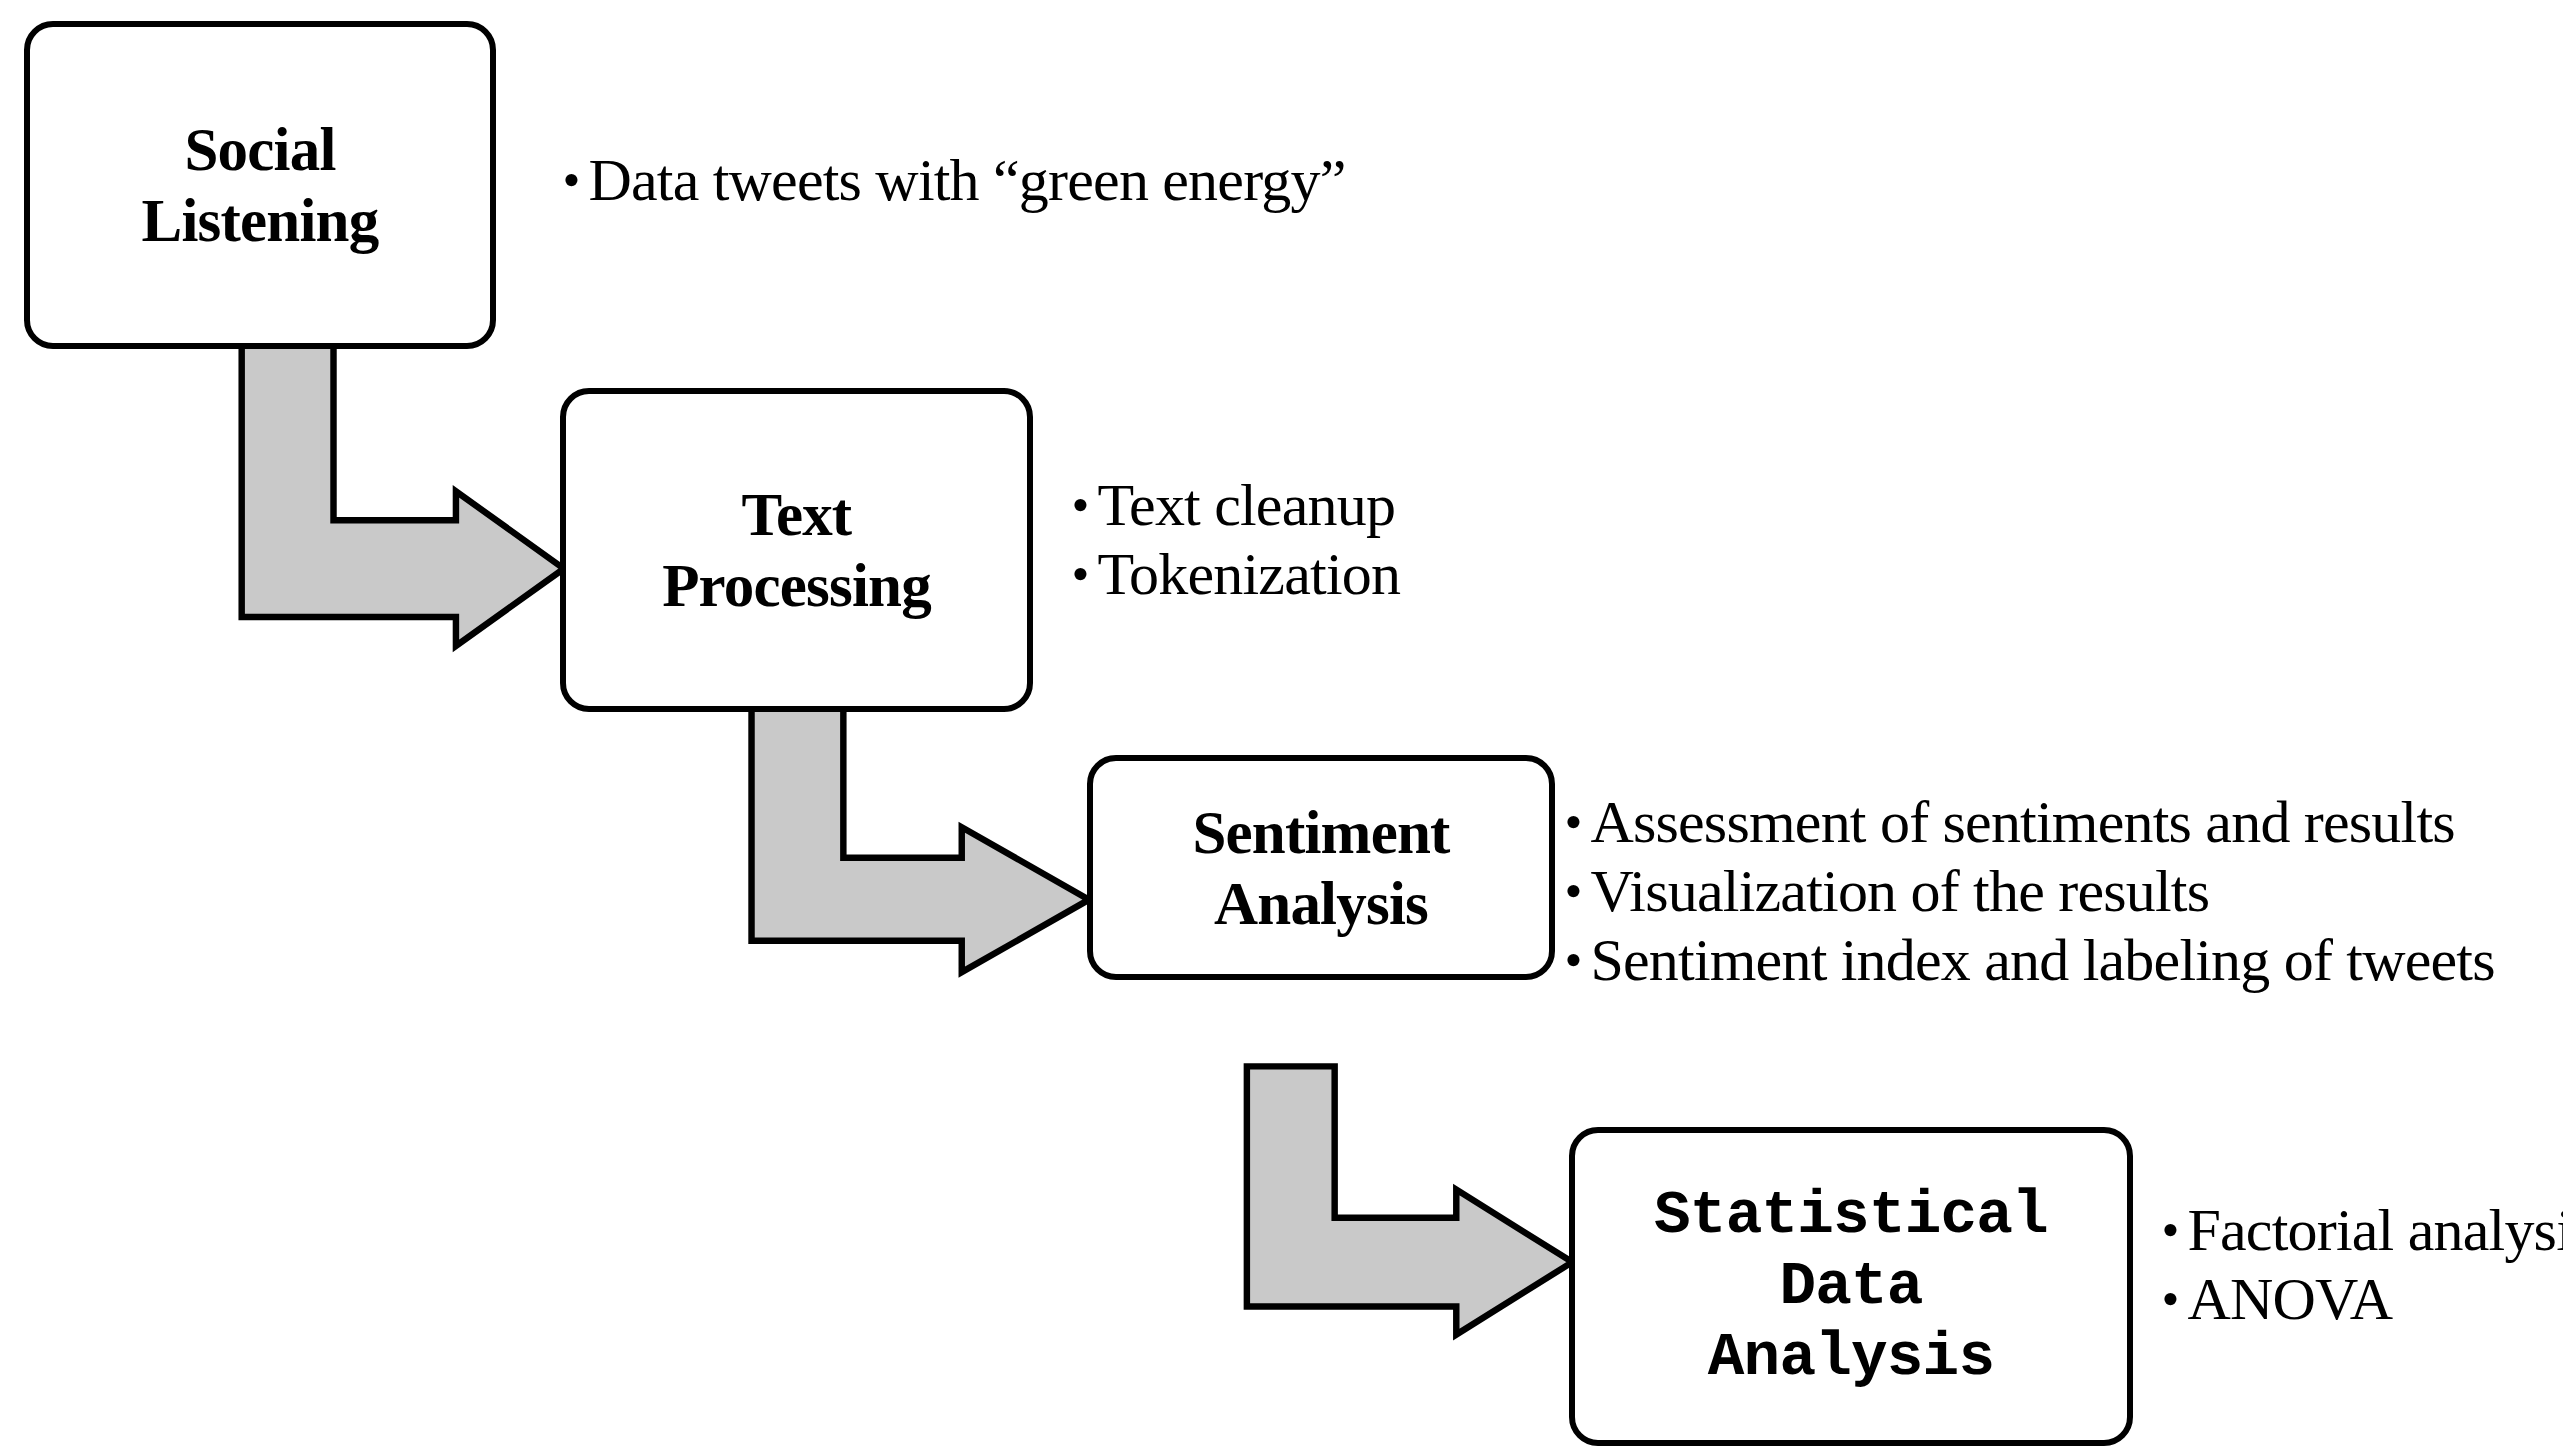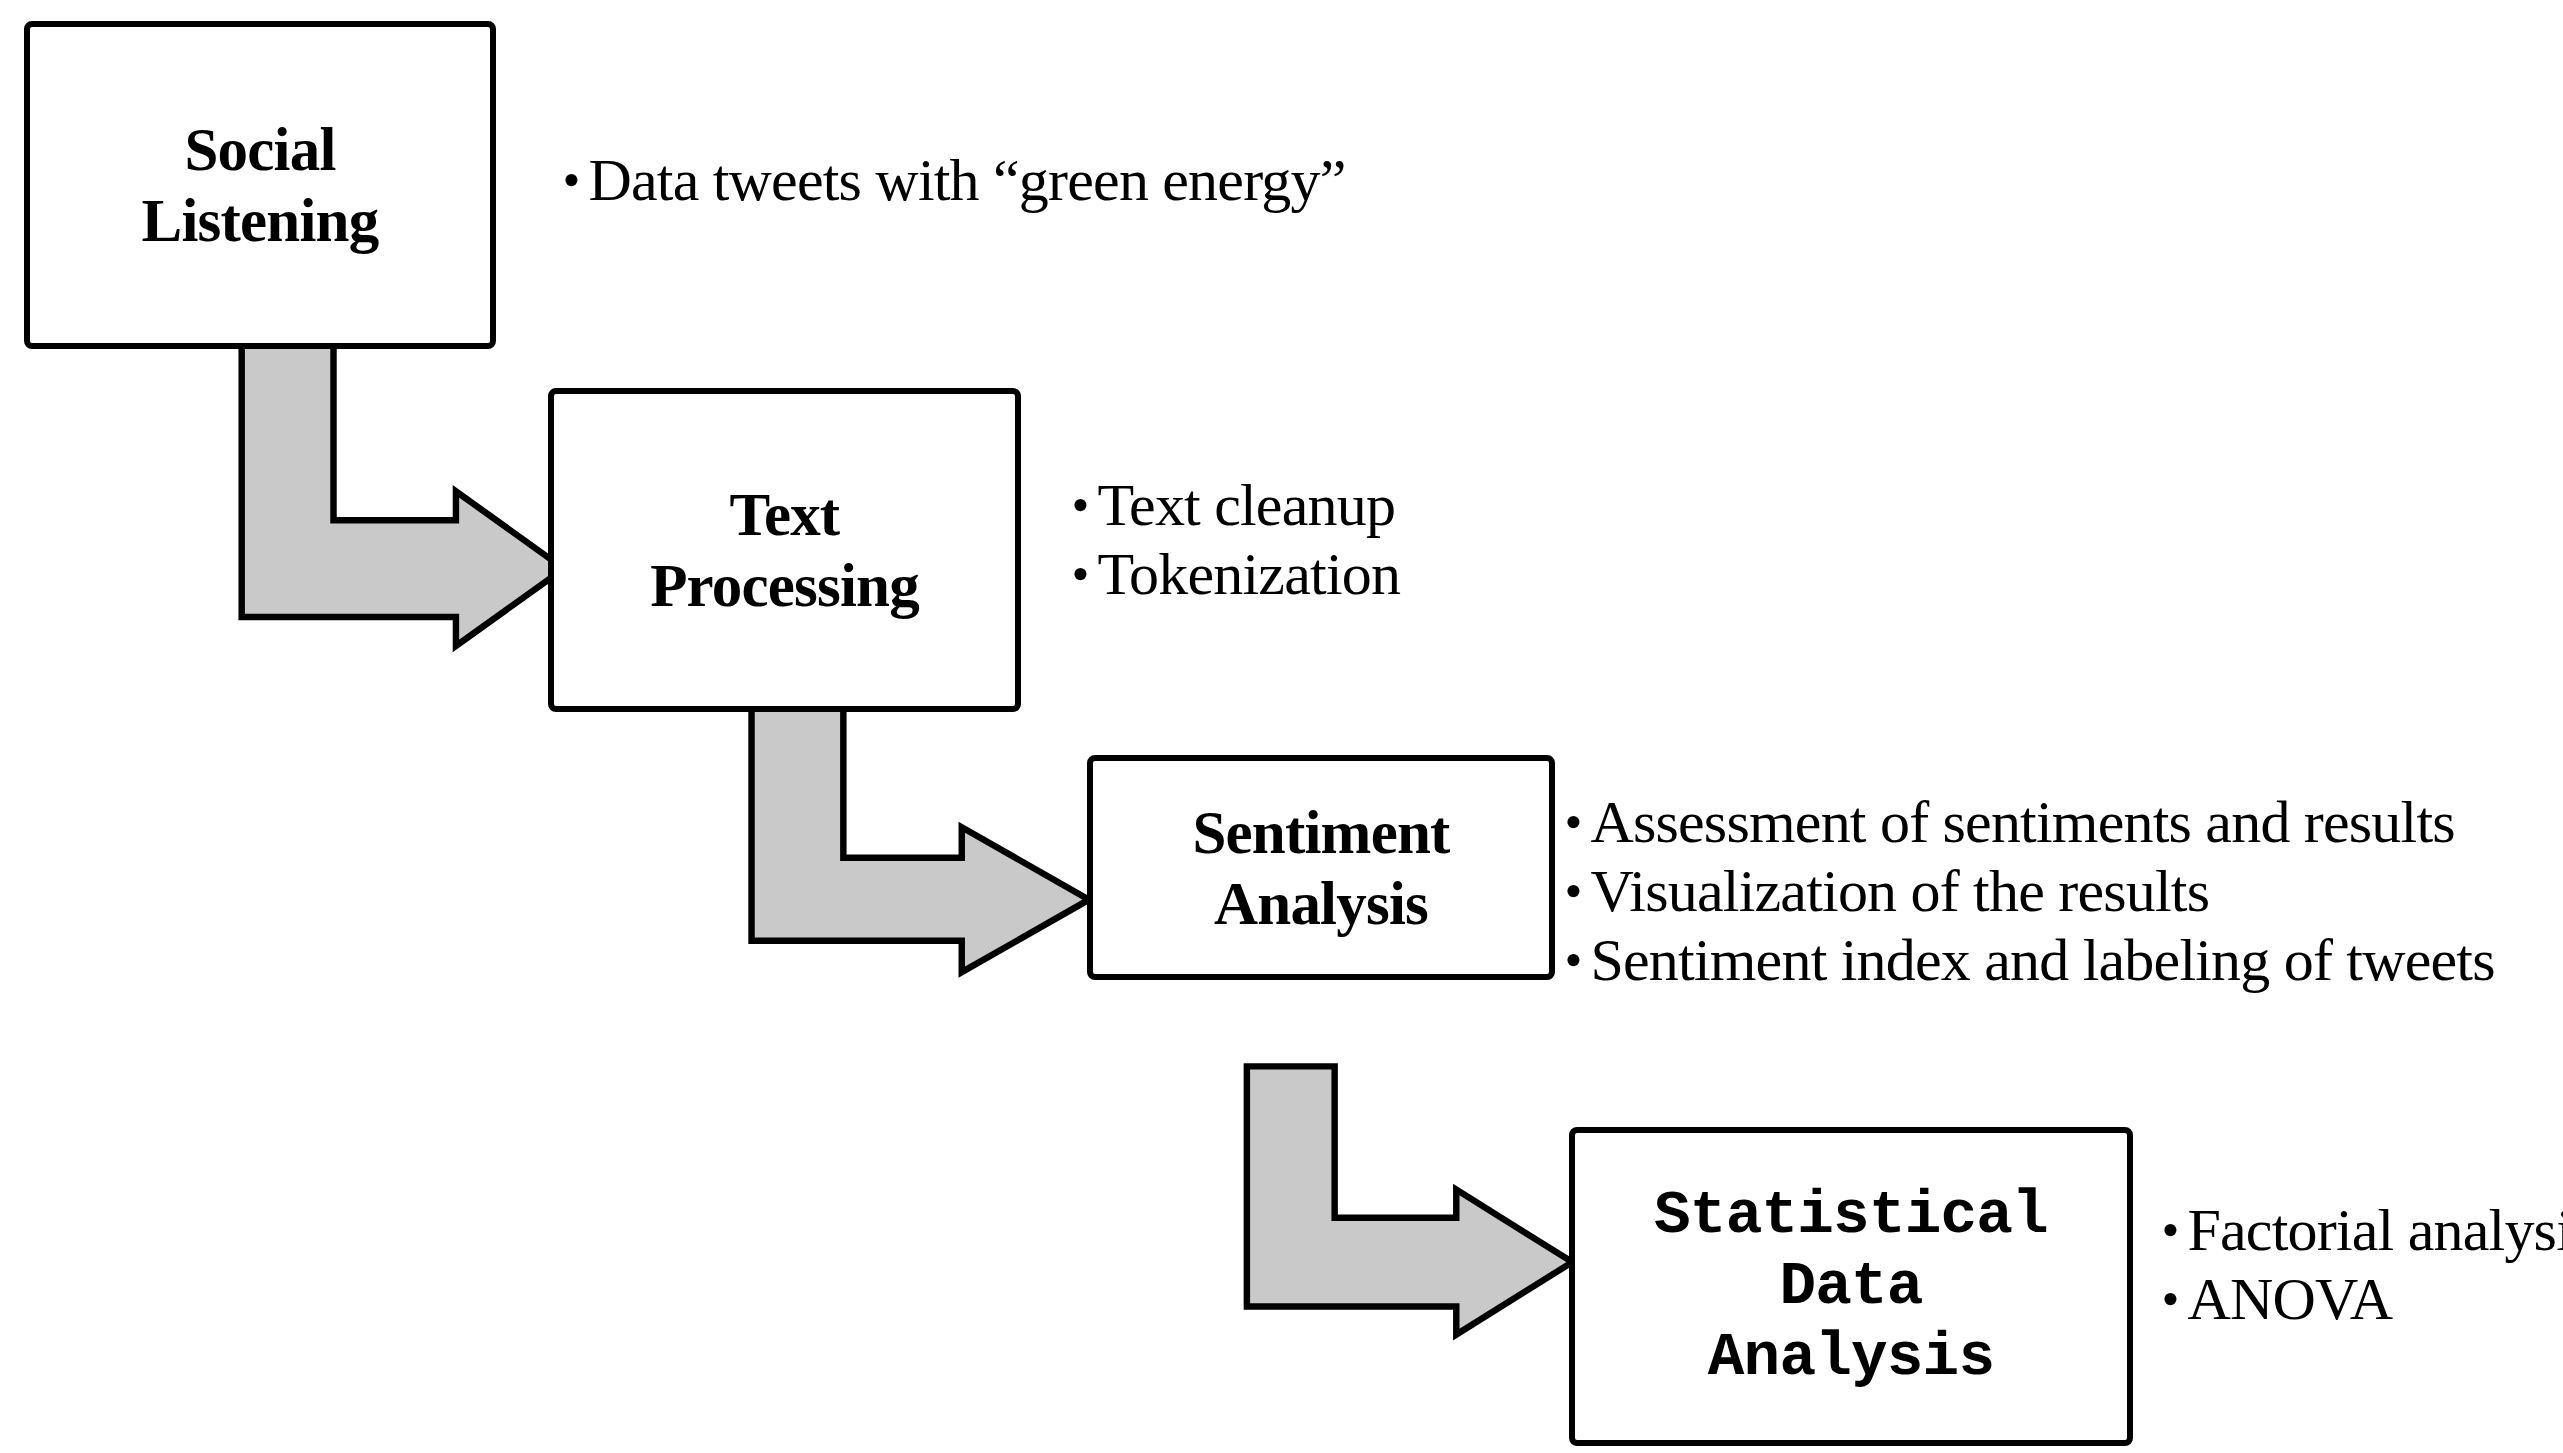--- a/index.html
+++ b/index.html
@@ -21,21 +21,21 @@
   .arrow {
     stroke: #000000;
     stroke-width: 8;
     stroke-linejoin: miter;
   }
   .step-box {
     position: absolute;
     box-sizing: border-box;
     background: #ffffff;
     border: 6.4px solid #000000;
-    border-radius: 8px;
+    border-radius: 29px;
     display: flex;
     align-items: center;
     justify-content: center;
     text-align: center;
   }
   .box-title {
     font-weight: bold;
     font-size: 61px;
     line-height: 71px;
     letter-spacing: -0.8px;
@@ -50,21 +50,21 @@
   }
   .bullet-line { display: flex; align-items: baseline; }
   .bullet-dot {
     display: inline-block;
     margin-right: 7.2px;
     transform: scale(0.85);
     transform-origin: center baseline;
   }
   
   #box-1 { left: 24px;   top: 21px;   width: 472px; height: 328px; }
-  #box-2 { left: 548px;  top: 388px;  width: 473px; height: 324px; }
+  #box-2 { left: 560px;  top: 388px;  width: 473px; height: 324px; }
   #box-3 { left: 1087px; top: 755px;  width: 468px; height: 225px; }
   #box-4 { left: 1569px; top: 1127px; width: 564px; height: 319px; font-family: Liberation Mono, monospace; }
   
   #bullets-1 { left: 561px;  top: 146px;  }
   #bullets-2 { left: 1070px; top: 471px;  }
   #bullets-3 { left: 1563px; top: 788px;  }
   #bullets-4 { left: 2160px; top: 1196px; }
 </style>
 </head>
 <body>

